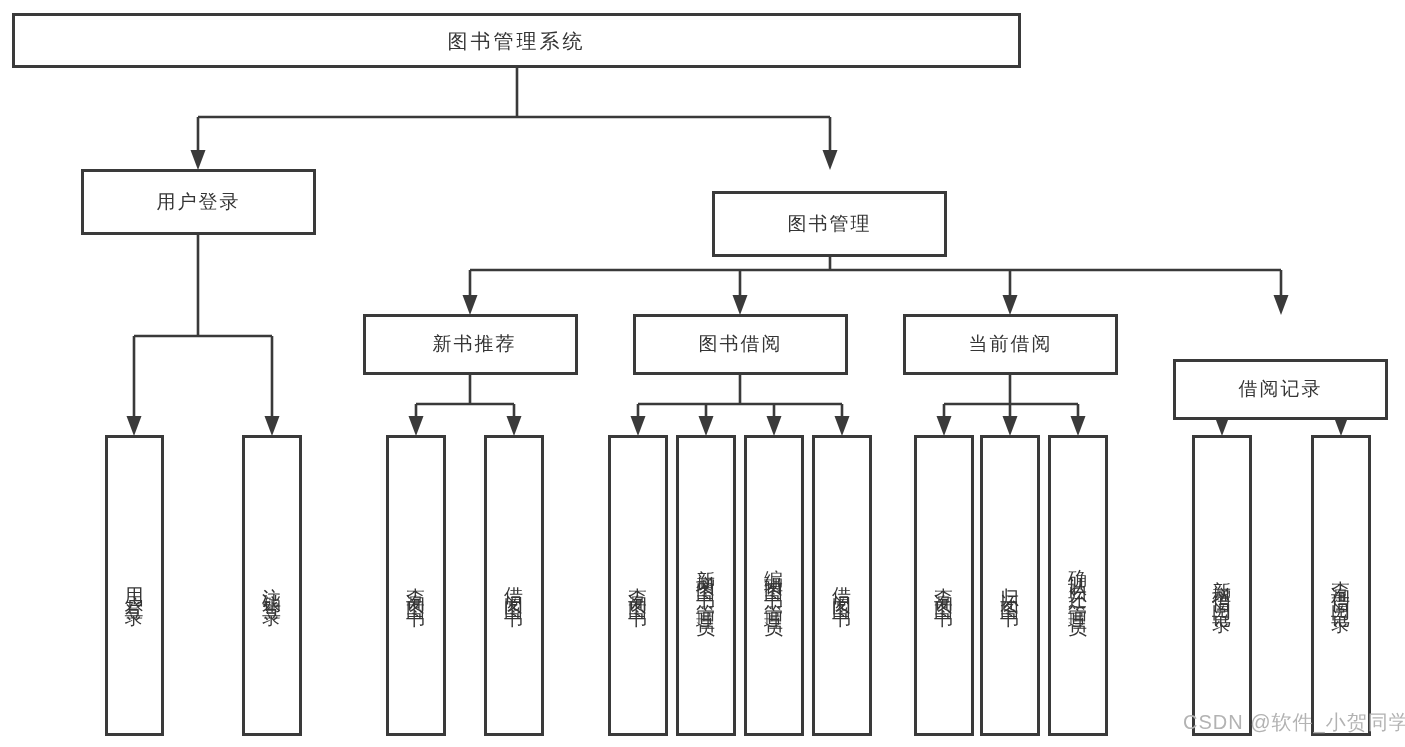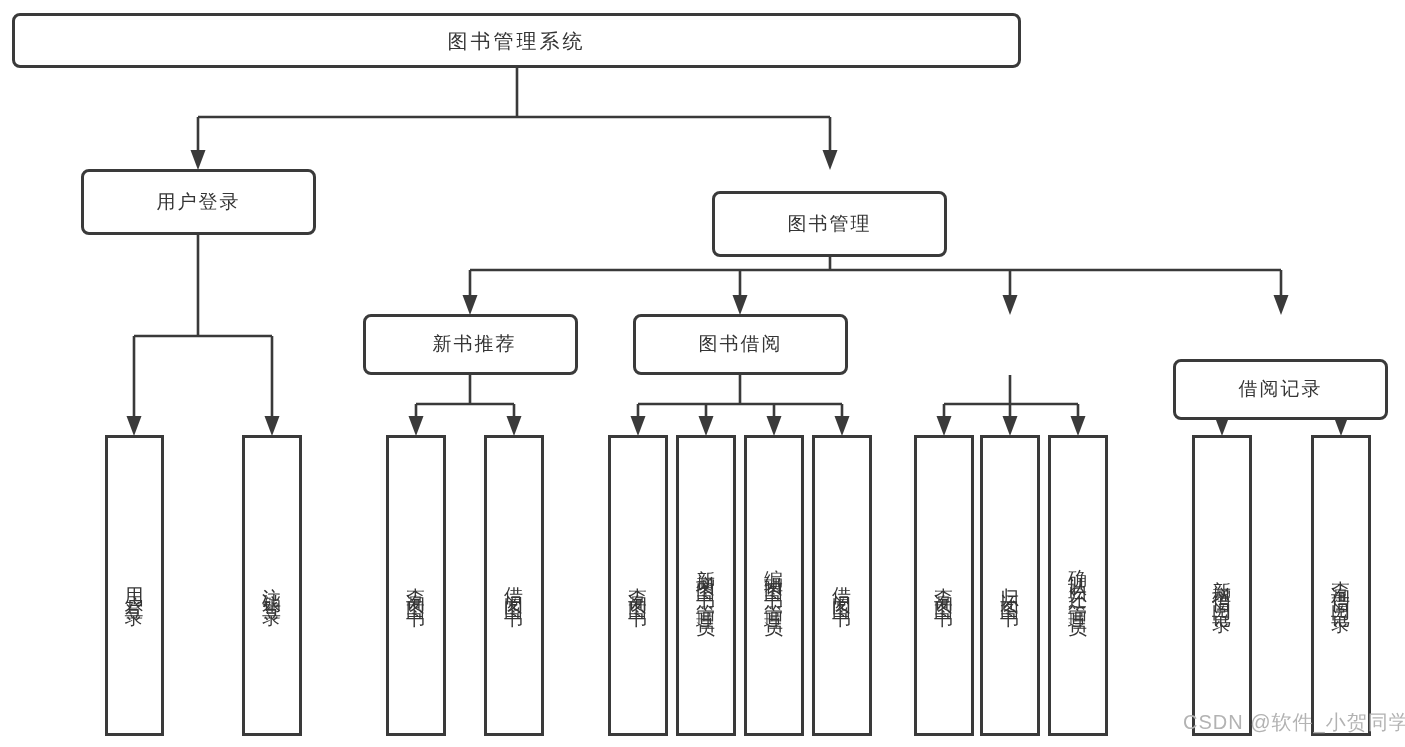--- a/index.html
+++ b/index.html
@@ -29,21 +29,20 @@
     border: 3px solid #3a3a3a;
     display: flex;
     align-items: center;
     justify-content: center;
     text-align: center;
   }
   .h-node {
     font-size: 19px;
     letter-spacing: 2px;
     line-height: 1.2;
-    border-radius: 8px;
   }
   .root-node {
     font-size: 20px;
     letter-spacing: 3px;
   }
   .v-node .v-label {
     writing-mode: vertical-rl;
     text-orientation: mixed;
     font-size: 19px;
     letter-spacing: 7px;
@@ -108,20 +107,21 @@
     </g>
   </svg>
 
   <div class="node h-node root-node" style="left:12px; top:13px; width:1009px; height:55px;">图书管理系统</div>
 
   <div class="node h-node" style="left:81px; top:169px; width:235px; height:66px;">用户登录</div>
   <div class="node h-node" style="left:712px; top:169px; width:235px; height:66px;margin-top:22px;">图书管理</div>
 
   <div class="node h-node" style="left:363px; top:314px; width:215px; height:61px;padding-left:8px;">新书推荐</div>
   <div class="node h-node" style="left:633px; top:314px; width:215px; height:61px;">图书借阅</div>
+  <div class="node h-node" style="left:903px; top:314px; width:215px; height:61px;">当前借阅</div>
   <div class="node h-node" style="left:1173px; top:314px; width:215px; height:61px;margin-top:45px;">借阅记录</div>
 
   <div class="node v-node" style="left:105px; top:435px; width:59px; height:301px;">
     <span class="v-label">用户登录</span>
   </div>
   <div class="node v-node" style="left:242px; top:435px; width:60px; height:301px;">
     <span class="v-label">注销登录</span>
   </div>
 
   <div class="node v-node" style="left:386px; top:435px; width:60px; height:301px;">

